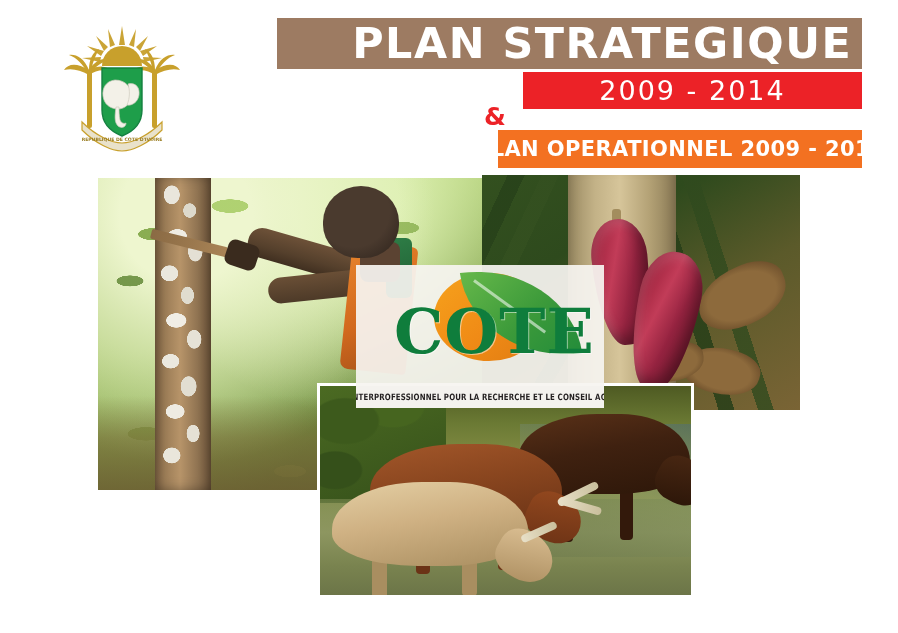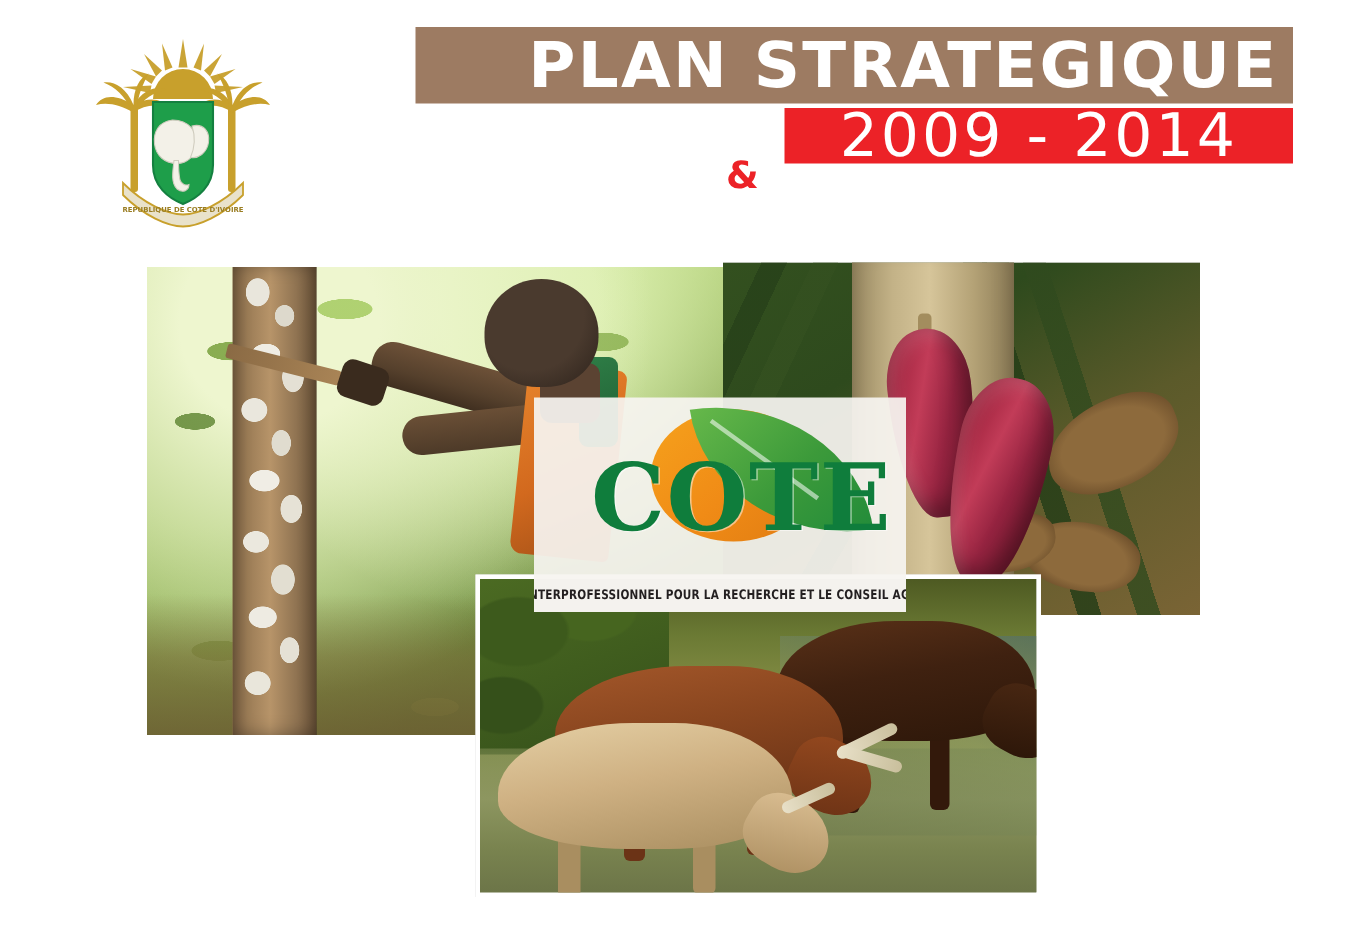--- a/index.html
+++ b/index.html
@@ -37,21 +37,21 @@
     transform: scaleX(1.02);
     transform-origin: right center;
   }
   .bar-years {
     left: 523px; top: 72px; width: 339px; height: 37px;
     background: #ec2227;
     justify-content: center;
   }
   .bar-years .txt {
     color: #ffffff;
-    font-size: 40px;
+    font-size: 27px;
     letter-spacing: 2px;
     font-family: "DejaVu Sans", sans-serif;
     white-space: nowrap;
     line-height: 1;
   }
   .ampersand {
     position: absolute;
     left: 484px; top: 104px;
     color: #ec2227;
     font-size: 25px;
@@ -389,20 +389,23 @@
   <div class="bar bar-strategique">
     <span class="txt">PLAN STRATEGIQUE</span>
   </div>
 
   <div class="bar bar-years">
     <span class="txt">2009 - 2014</span>
   </div>
 
   <div class="ampersand">&amp;</div>
 
+  <div class="bar bar-operationnel">
+    <span class="txt">PLAN OPERATIONNEL 2009 - 2011</span>
+  </div>
 
   <div class="photo photo-rubber">
     <div class="rb-bg"></div>
     <div class="rb-leaves"></div>
     <div class="rb-ground"></div>
     <div class="rb-arm"></div>
     <div class="rb-trunk">
       <div class="rb-latex"></div>
     </div>
     <div class="rb-cut"></div>

